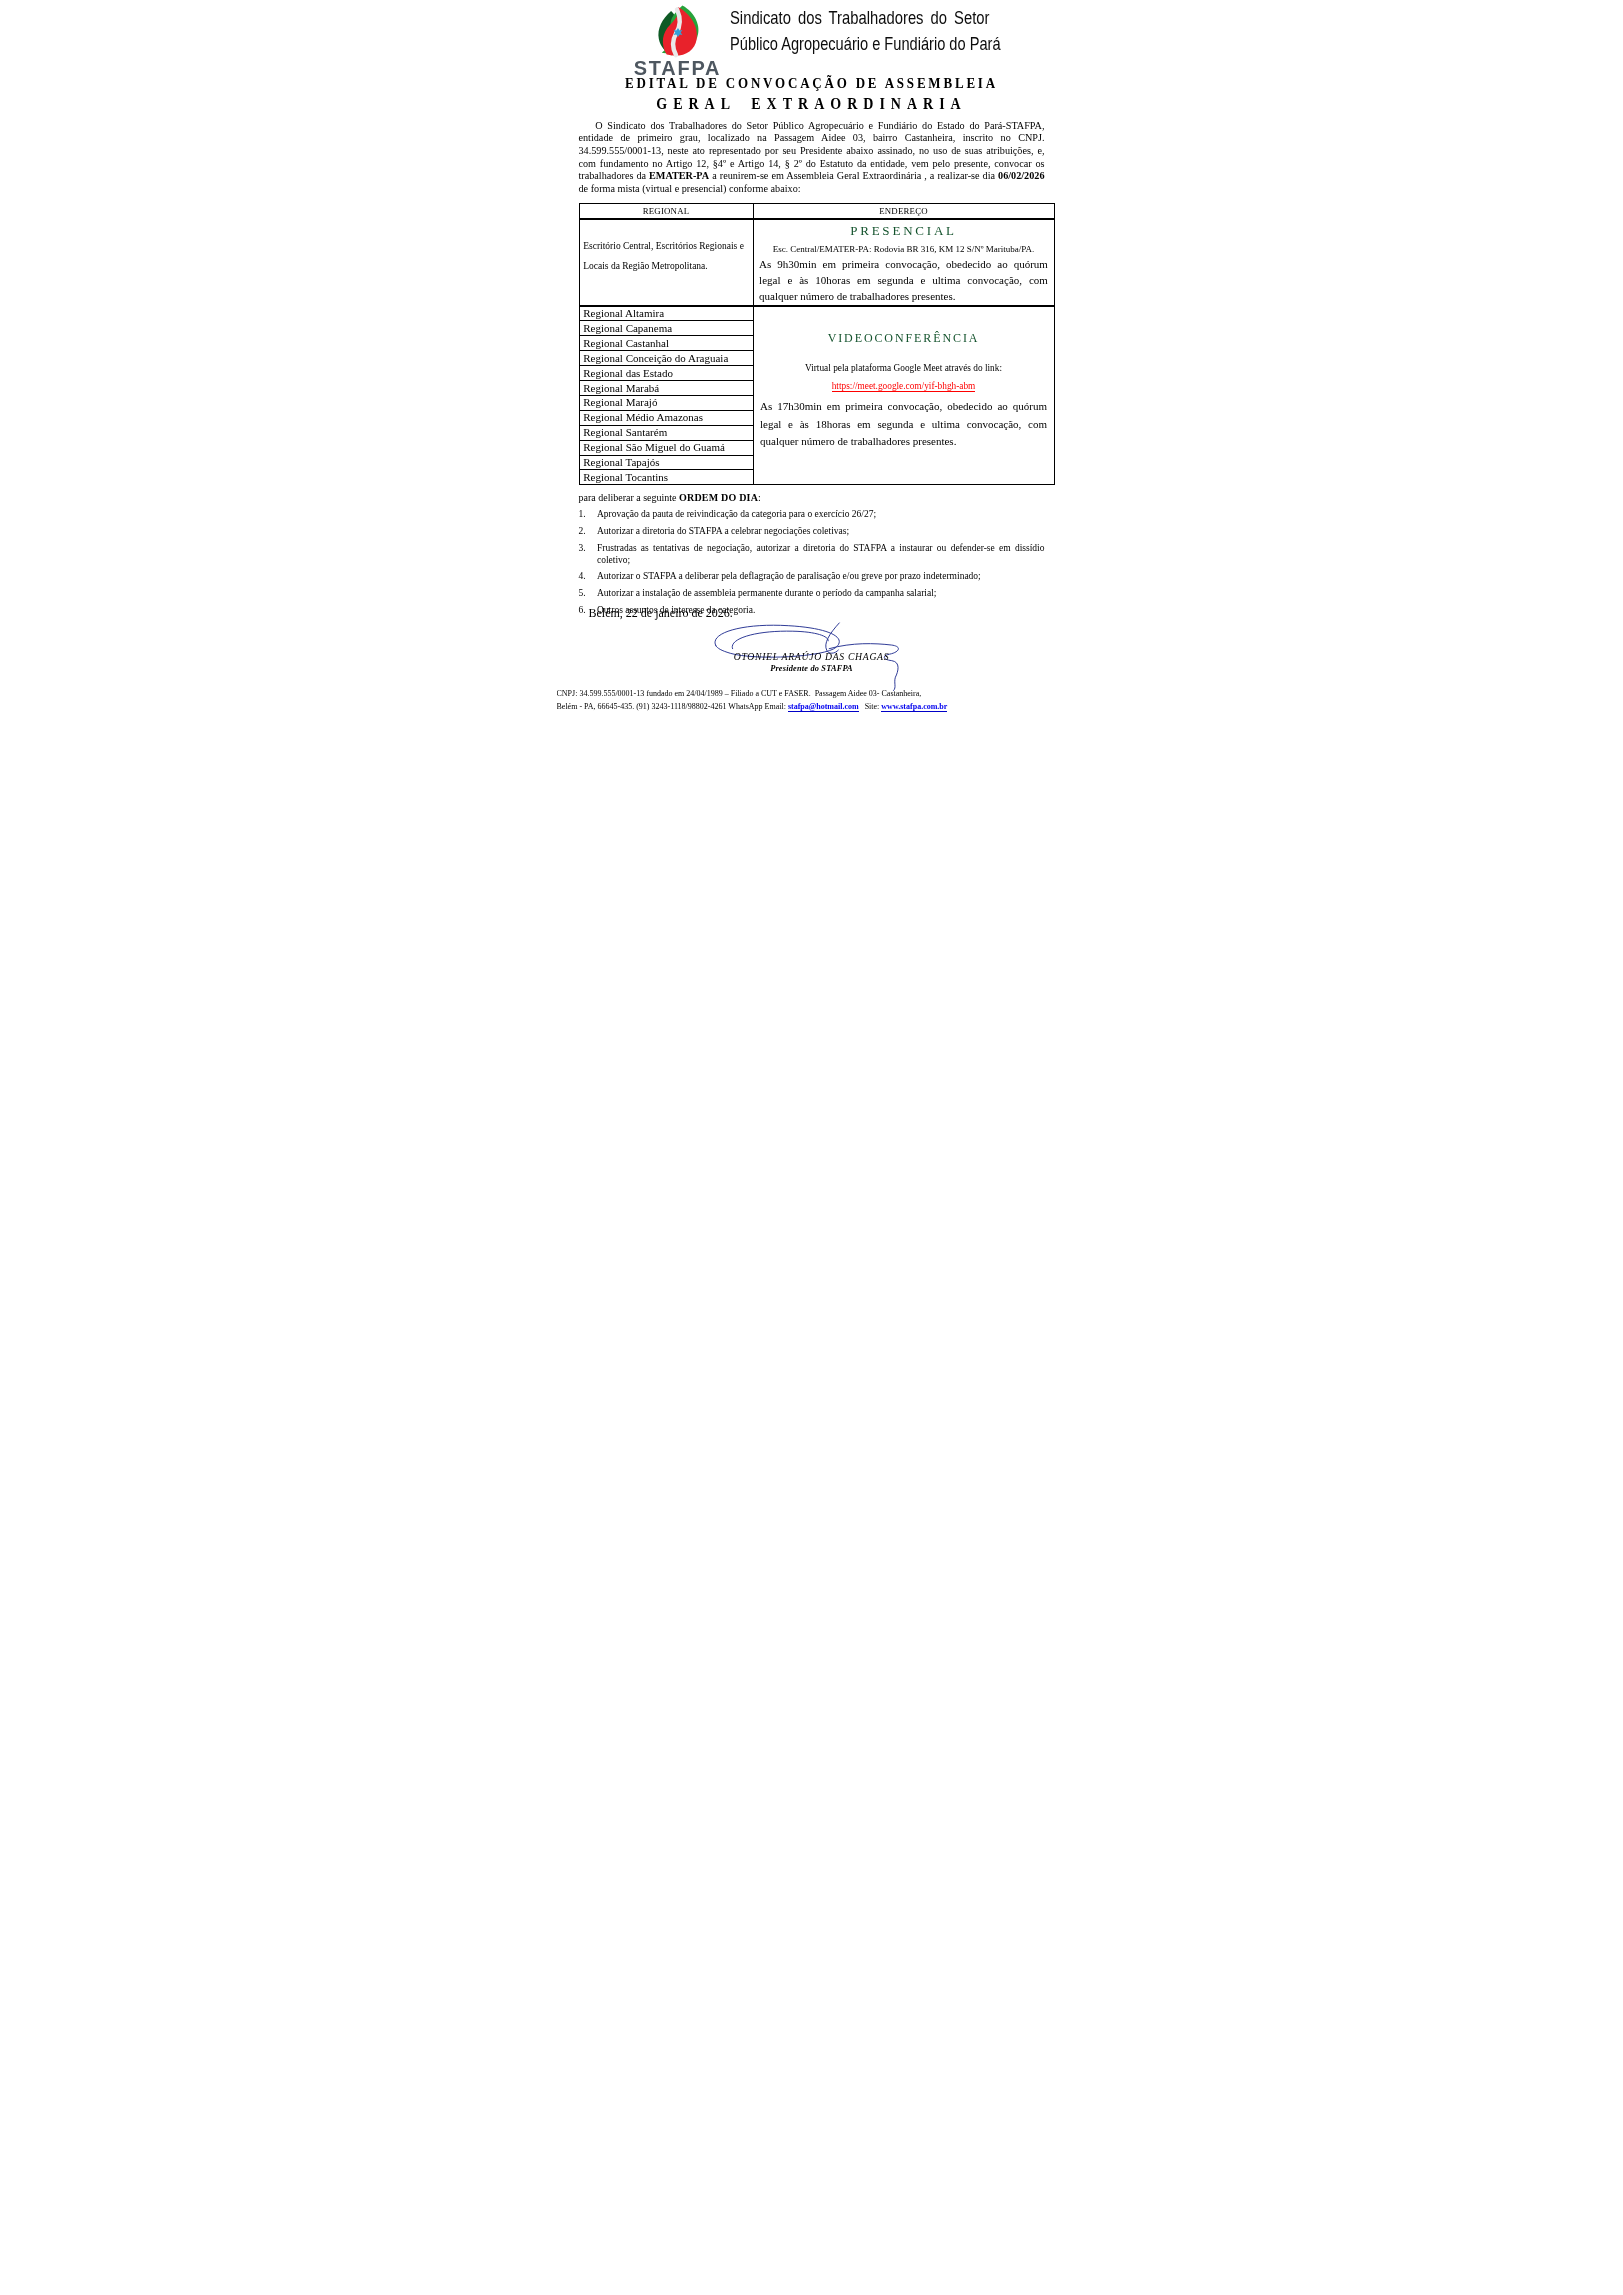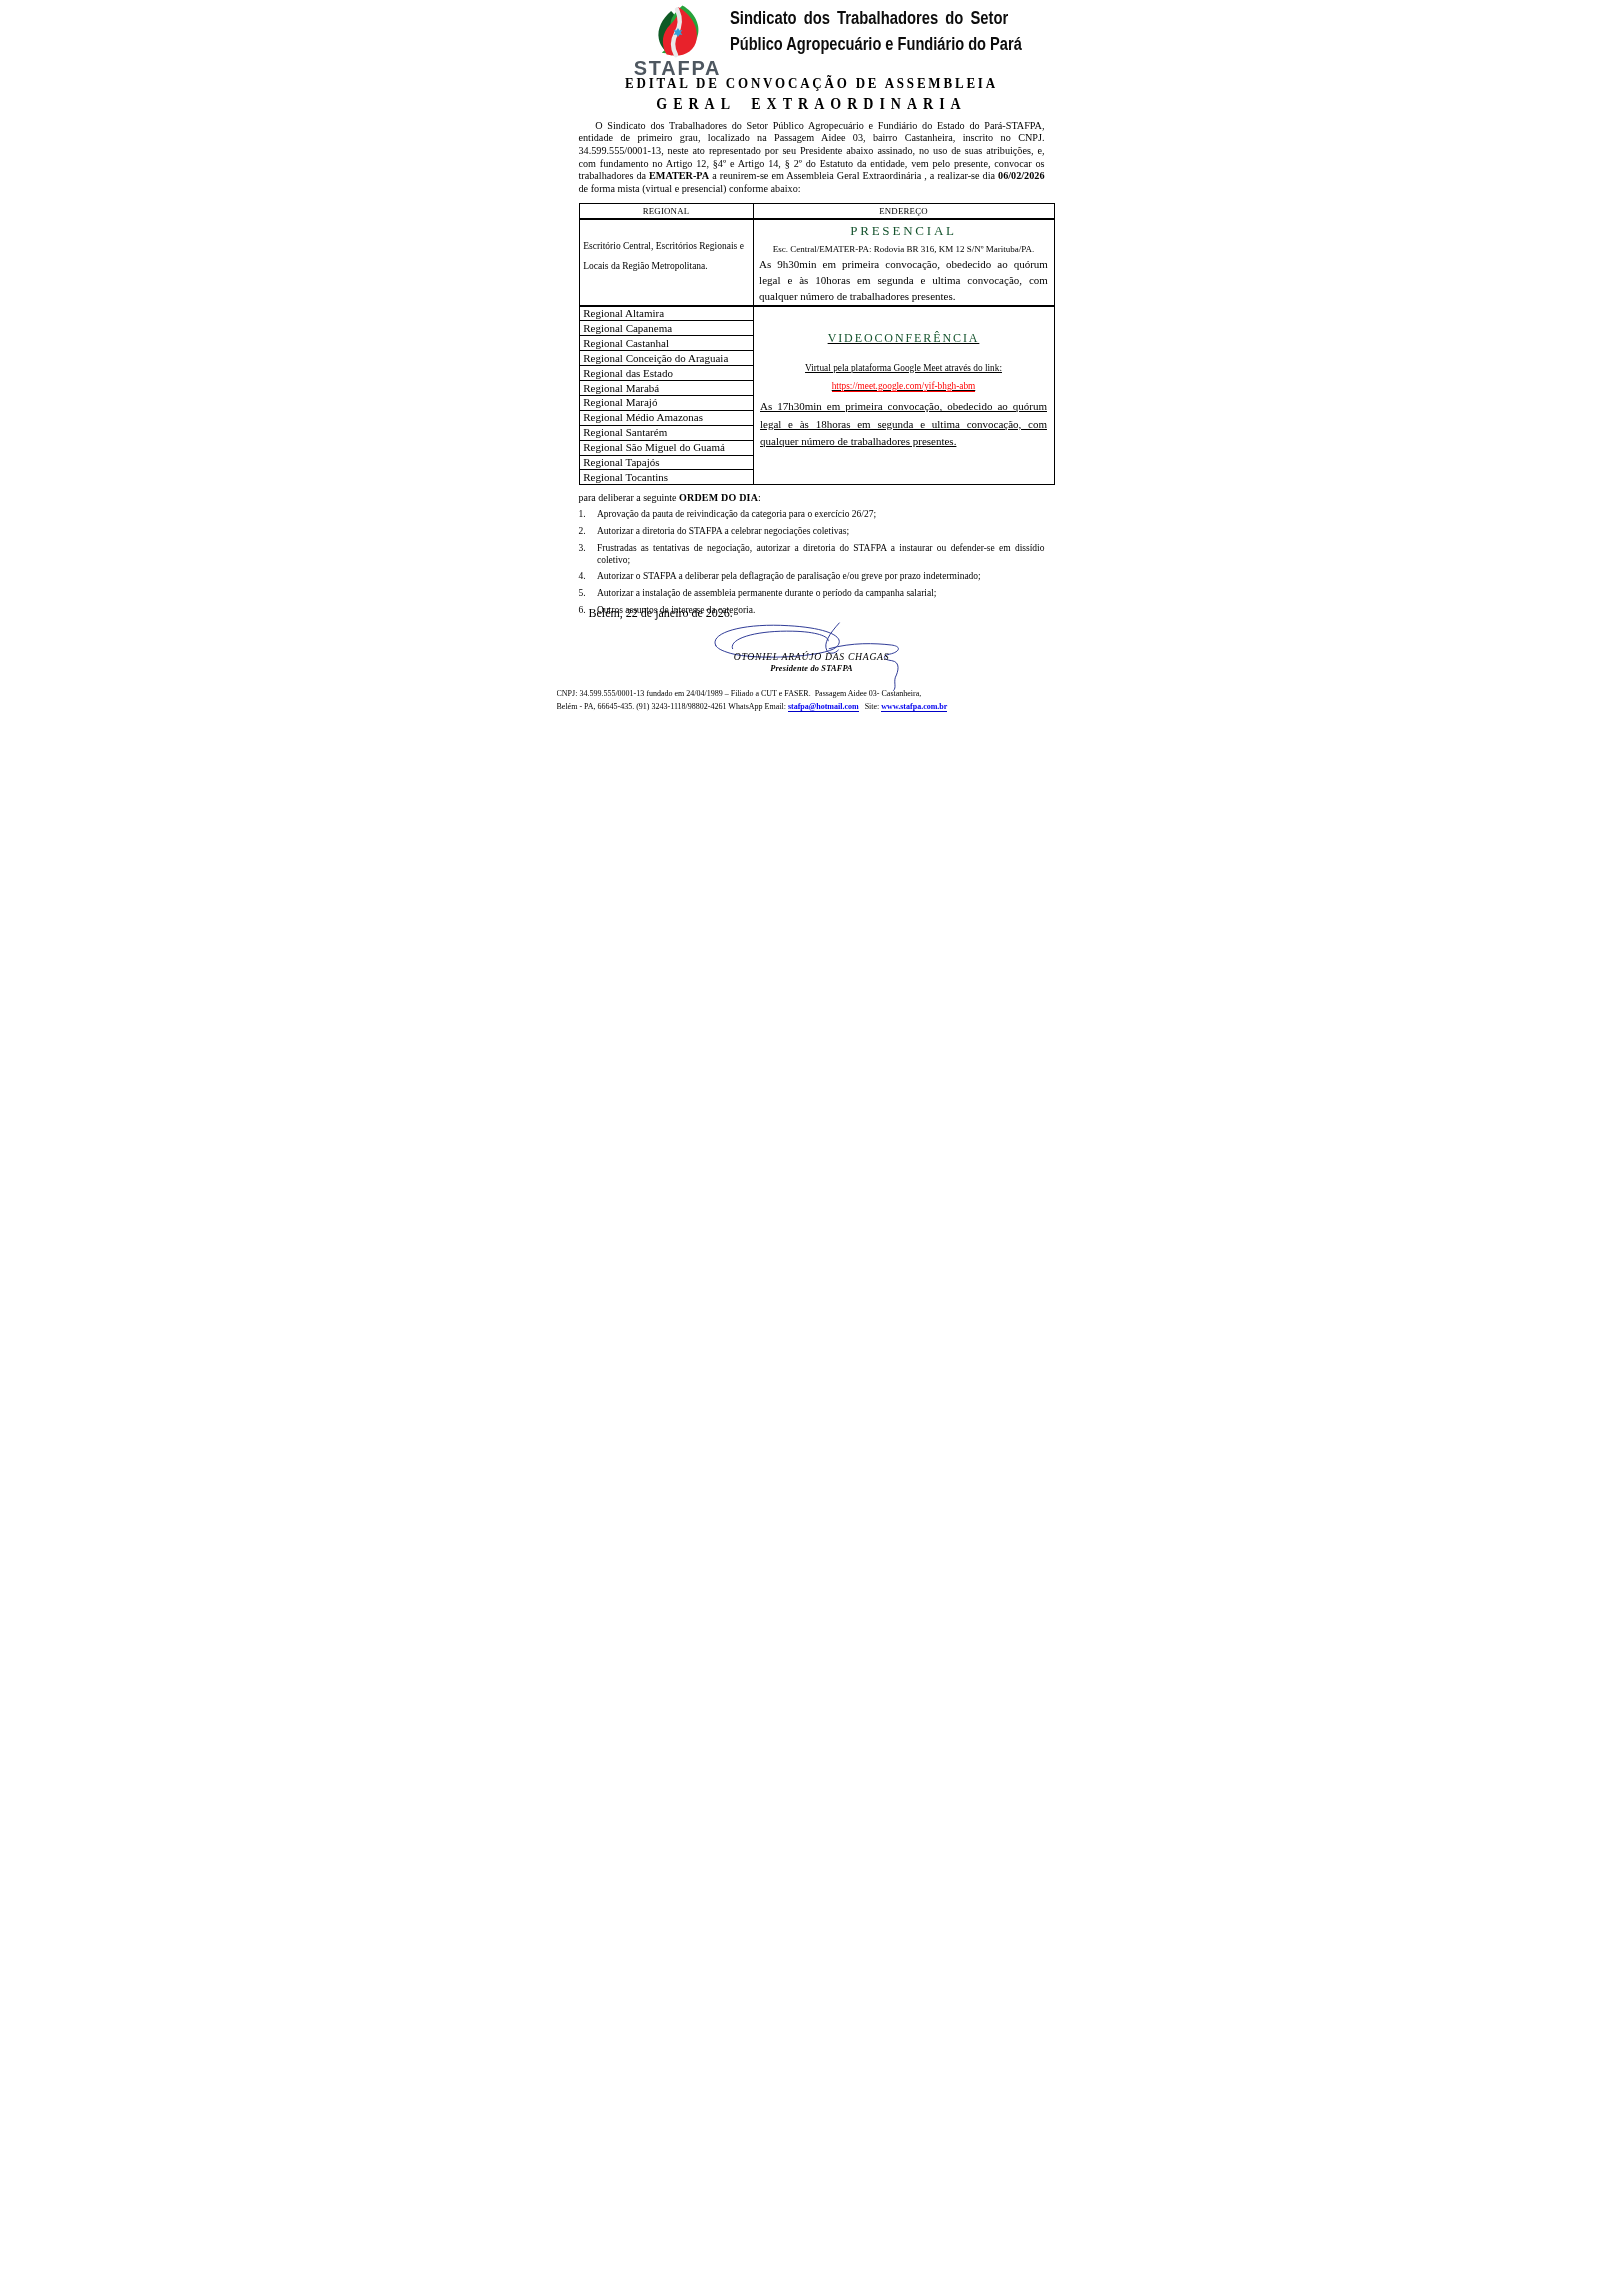--- a/index.html
+++ b/index.html
@@ -14,21 +14,21 @@
   }
   
   .hdr{position:relative;height:73px;}
   .logo{position:absolute;left:68px;top:4.6px;width:105px;text-align:center;}
   .logo svg{display:block;margin:0 auto -2.8px auto;}
   .logo-word{
     font-family:"Liberation Sans",sans-serif;
     font-weight:bold;font-size:21px;letter-spacing:1.9px;color:#4e5760;
     transform:scaleX(.95);transform-origin:center;line-height:1;
   }
-  .org{position:absolute;left:173px;top:9.3px;width:305px;font-family:"Liberation Sans",sans-serif;font-weight:bold;color:#0c0c0c;}
+  .org{position:absolute;left:173px;top:9.3px;width:305px;font-family:"Liberation Sans",sans-serif;font-weight:normal;color:#0c0c0c;}
   .org-l1{font-size:18.5px;line-height:1;transform:scale(.80,1.02);transform-origin:left top;word-spacing:3.7px;white-space:nowrap;}
   .org-l2{font-size:18.5px;line-height:1;margin-top:7px;transform:scale(.79,1.02);transform-origin:left top;white-space:nowrap;}
   
   .title1{ text-align:center;font-weight:bold;font-size:13px;letter-spacing:2.8px;
            transform:scaleY(1.18);transform-origin:center top;margin-top:0.9px;white-space:nowrap;}
   .title2{ text-align:center;font-weight:bold;font-size:14px;letter-spacing:6px;word-spacing:6.5px;
            transform:scaleY(1.18);transform-origin:center top;margin-top:5.6px;white-space:nowrap;}
   
   .intro{
     margin:8.3px 22px 0 22px;
@@ -54,21 +54,21 @@
   .pres-cell{padding:0.9px 5.6px 0 5.6px !important;}
   .red-title{
     text-align:center;color:#14532d;font-size:13px;letter-spacing:2.8px;line-height:1.2;
     margin-top:2px;white-space:nowrap;
   }
   .addr{text-align:center;font-size:9px;margin-top:5.1px;white-space:nowrap;}
   .just{font-size:11px;line-height:1.45;text-align:justify;margin-top:3.2px;}
   tr.rrow td.rcell{
     height:13px;font-size:11px;vertical-align:middle;padding:0 2.8px 0.9px 3.7px;white-space:nowrap;
   }
-  td.video-cell{padding:22px 6.5px 0 6.5px !important;vertical-align:top;text-decoration:underline;}
+  td.video-cell{padding:22px 6.5px 0 6.5px !important;vertical-align:top;}
   .vc-title{font-size:12px;letter-spacing:1.9px;margin-bottom:0;}
   .vc-intro{text-align:center;font-size:9.3px;margin-top:17.6px;}
   .vc-linkline{text-align:center;margin-top:8.3px;}
   .vc-linkline a{color:#fe0000;text-decoration:none;border-bottom:0.9px solid #fe0000;font-size:9.3px;cursor:pointer;}
   .video-cell .just{margin-top:7.4px;line-height:1.58;}
   
   .agenda-intro{margin:6.5px 22px 0 22px;font-size:10px;}
   .agenda-intro b{letter-spacing:0.2px;}
   .agenda{margin:5.6px 22px 0 22px;}
   .aitem{display:flex;margin-bottom:4.6px;font-size:9.5px;line-height:1.27;}

